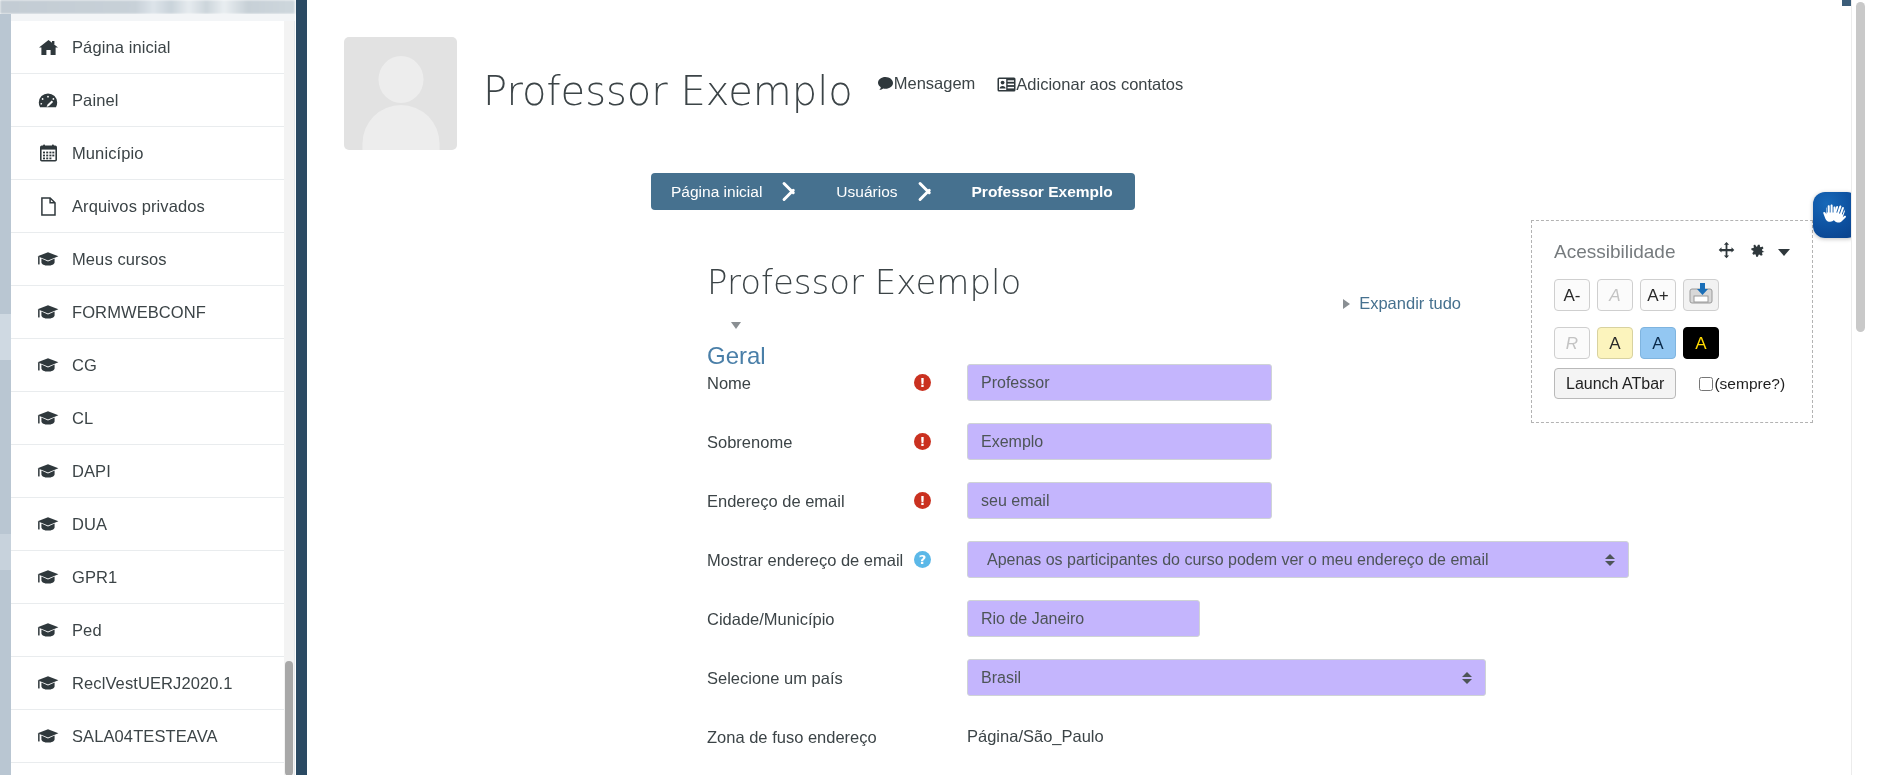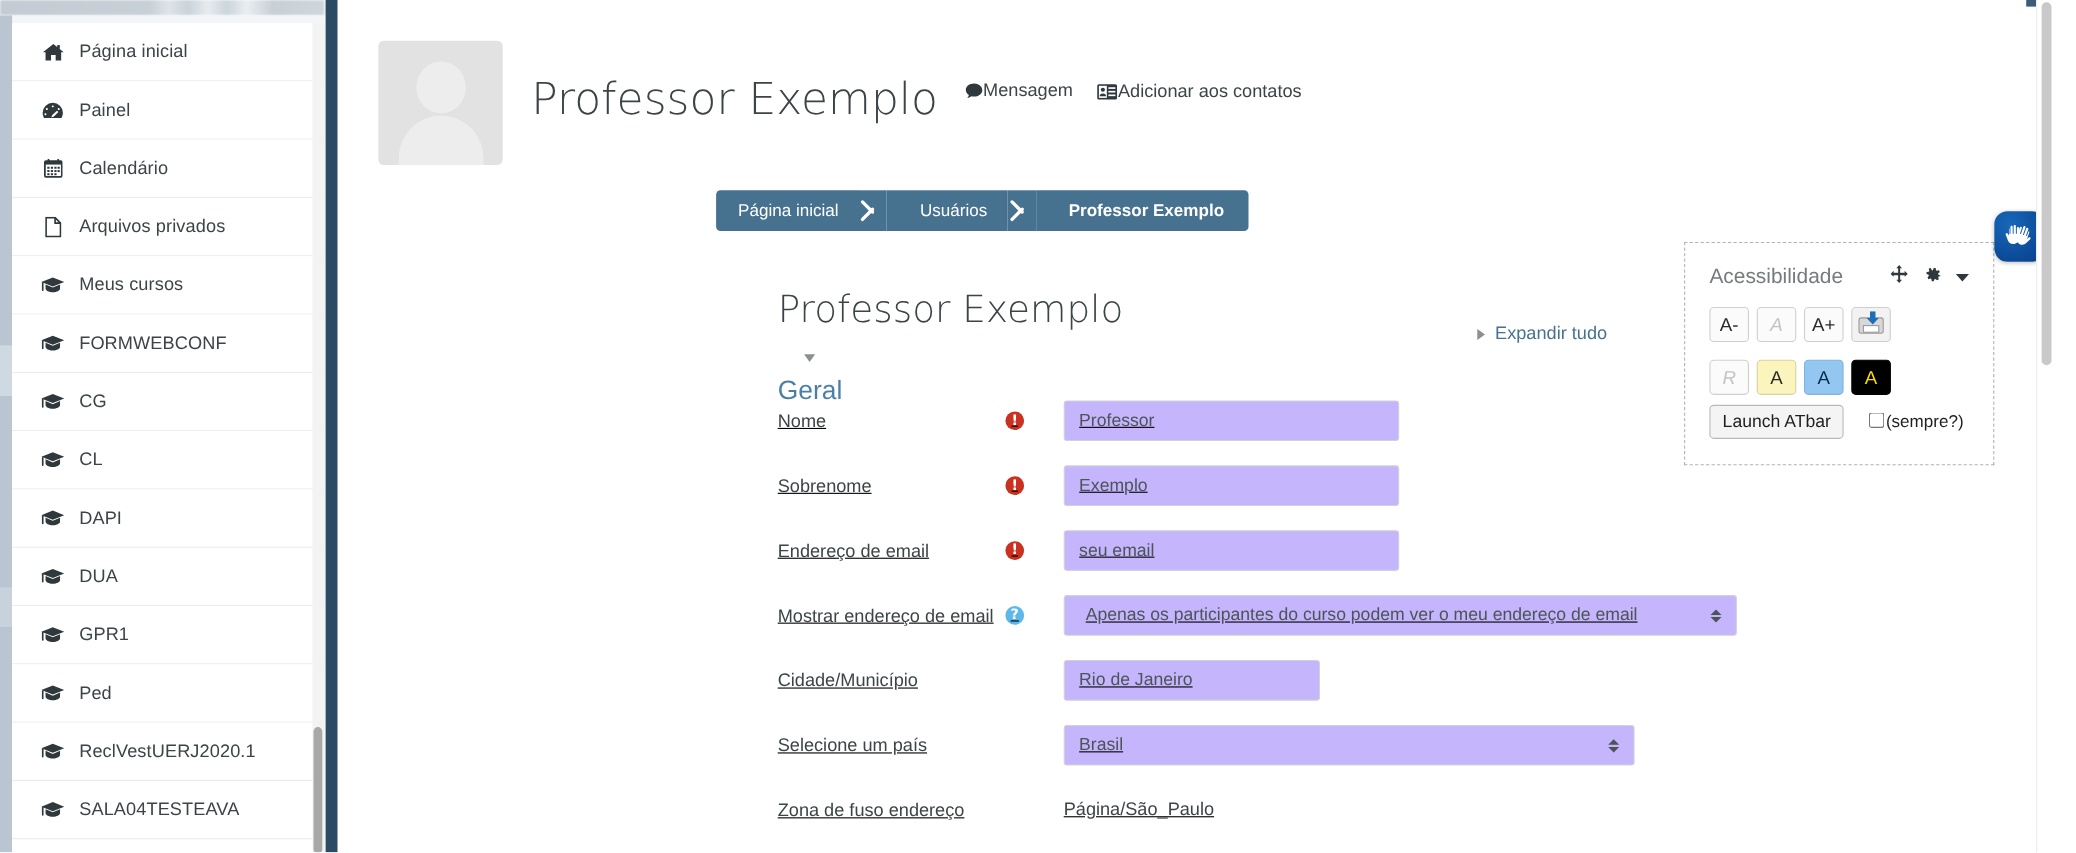--- a/index.html
+++ b/index.html
@@ -293,21 +293,20 @@
   .form {
     position: absolute;
     left: 400px; top: 364px;
     width: 1100px;
   }
   .form-row {
     display: flex;
     align-items: flex-start;
     margin-bottom: 0;
     min-height: 59px;
-    text-decoration: underline;
   }
   .form-label {
     width: 207px;
     flex: 0 0 207px;
     padding-top: 9px;
     font-size: 16.5px;
     color: #3c4447;
     line-height: 1.32;
   }
   .form-flag {
@@ -354,21 +353,21 @@
     font-family: "Liberation Sans", sans-serif;
     color: #4d5457;
     padding: 0 13px;
     outline: none;
     display: flex;
     align-items: center;
   }
   input.txt::placeholder { color: #7e868a; }
   input.txt.w-name    { width: 305px; }
   .fake-select        { justify-content: space-between; cursor: pointer; }
-  .fake-select.w-show { width: 612px; padding-left: 19px; }
+  .fake-select.w-show { width: 662px; padding-left: 19px; }
   .fake-select.w-ctry { width: 519px; }
   input.txt.w-city    { width: 233px; }
   .caret-ud {
     display: inline-flex;
     flex-direction: column;
     gap: 2px;
     margin-left: 10px;
     flex: 0 0 auto;
   }
   .caret-ud i {
@@ -460,20 +459,21 @@
     padding: 0 11px;
     font-size: 16px;
     color: #1f1f1f;
     display: inline-flex;
     align-items: center;
     cursor: pointer;
     font-family: "Liberation Sans", sans-serif;
   }
   .always-chk {
     display: inline-flex;
+    align-items: center;
     font-size: 15.5px;
     color: #1f1f1f;
     gap: 0;
     margin-left: 5px;
   }
   .always-chk input {
     width: 14px; height: 14px;
     margin: 0 1px 0 0;
     cursor: pointer;
   }
@@ -561,21 +561,21 @@
                 <rect x="3" y="10.6" width="2" height="1.8"></rect>
                 <rect x="6.2" y="10.6" width="2" height="1.8"></rect>
                 <rect x="9.4" y="10.6" width="2" height="1.8"></rect>
                 <rect x="12.3" y="10.6" width="2" height="1.8"></rect>
                 <rect x="3" y="13.5" width="2" height="1.8"></rect>
                 <rect x="6.2" y="13.5" width="2" height="1.8"></rect>
                 <rect x="9.4" y="13.5" width="2" height="1.8"></rect>
               </g>
             </svg>
           </span>
-          <span class="nav-label">Calendário</span>
+          <span class="nav-label">Município</span>
         </div>
         <div class="nav-item">
           <span class="nav-icon">
             <svg width="15" height="19" viewBox="0 0 15 19">
               <path fill="none" stroke="currentColor" stroke-width="1.5" d="M.9.9h8.2l4.9 4.9v12.3H.9z"></path>
               <path fill="none" stroke="currentColor" stroke-width="1.5" d="M9.1.9v4.9h4.9"></path>
             </svg>
           </span>
           <span class="nav-label">Arquivos privados</span>
         </div>

